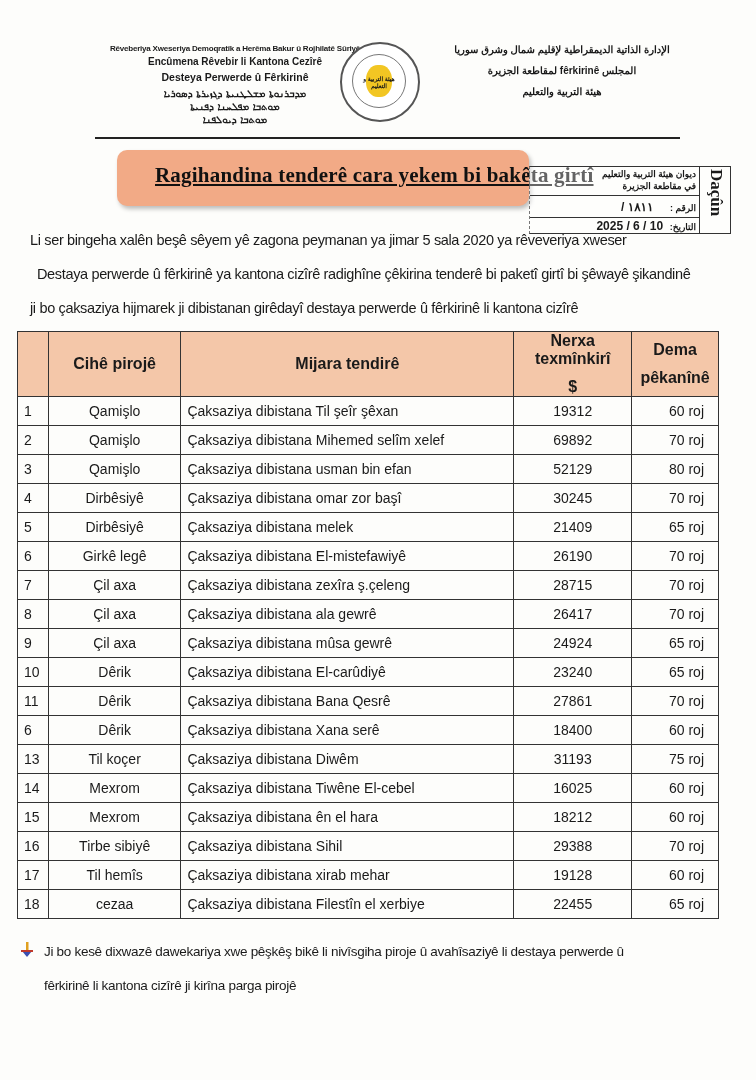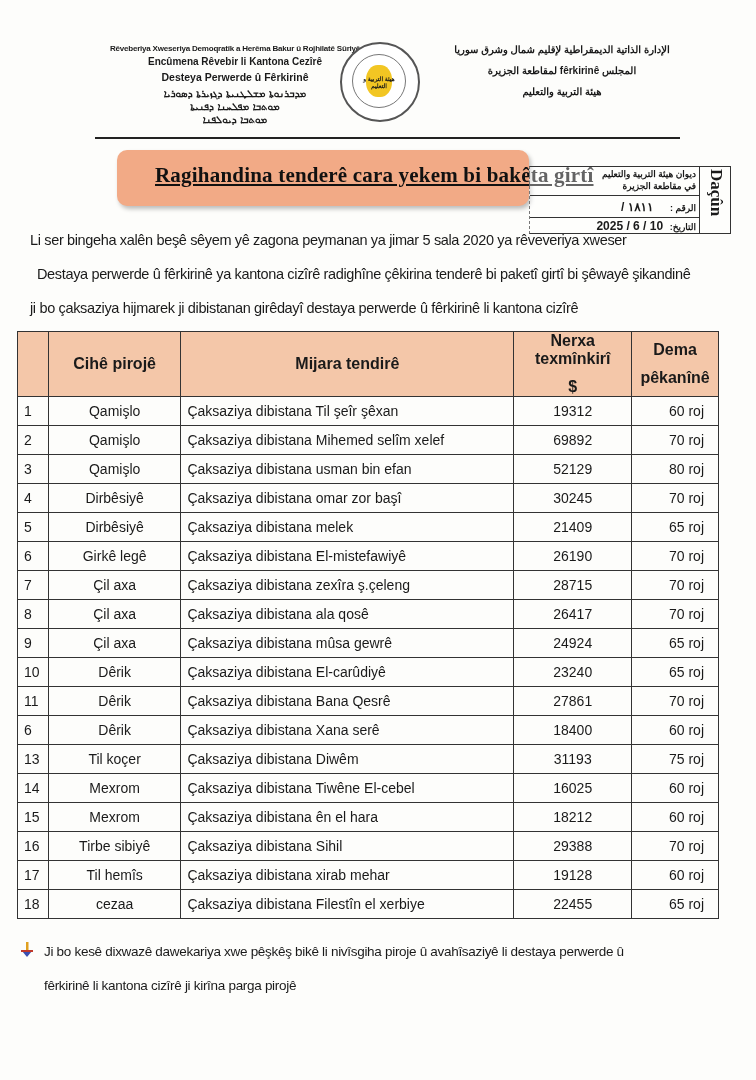--- a/index.html
+++ b/index.html
@@ -163,21 +163,21 @@
       <tr>
         <td class="no">7</td>
         <td class="city">Çil axa</td>
         <td class="desc">Çaksaziya dibistana zexîra ş.çeleng</td>
         <td class="price">28715</td>
         <td class="days">70 roj</td>
       </tr>
       <tr>
         <td class="no">8</td>
         <td class="city">Çil axa</td>
-        <td class="desc">Çaksaziya dibistana ala qosê</td>
+        <td class="desc">Çaksaziya dibistana ala gewrê</td>
         <td class="price">26417</td>
         <td class="days">70 roj</td>
       </tr>
       <tr>
         <td class="no">9</td>
         <td class="city">Çil axa</td>
         <td class="desc">Çaksaziya dibistana mûsa gewrê</td>
         <td class="price">24924</td>
         <td class="days">65 roj</td>
       </tr>

